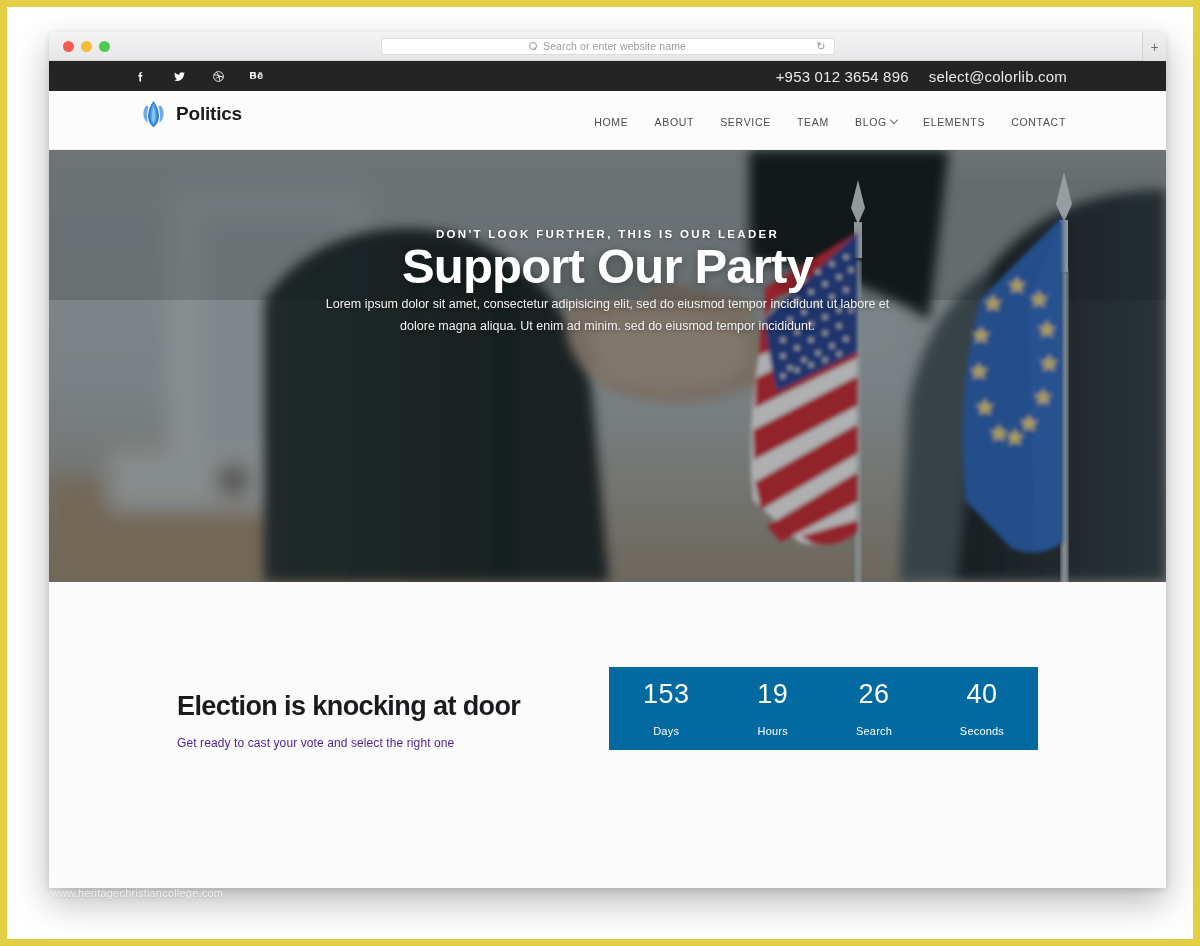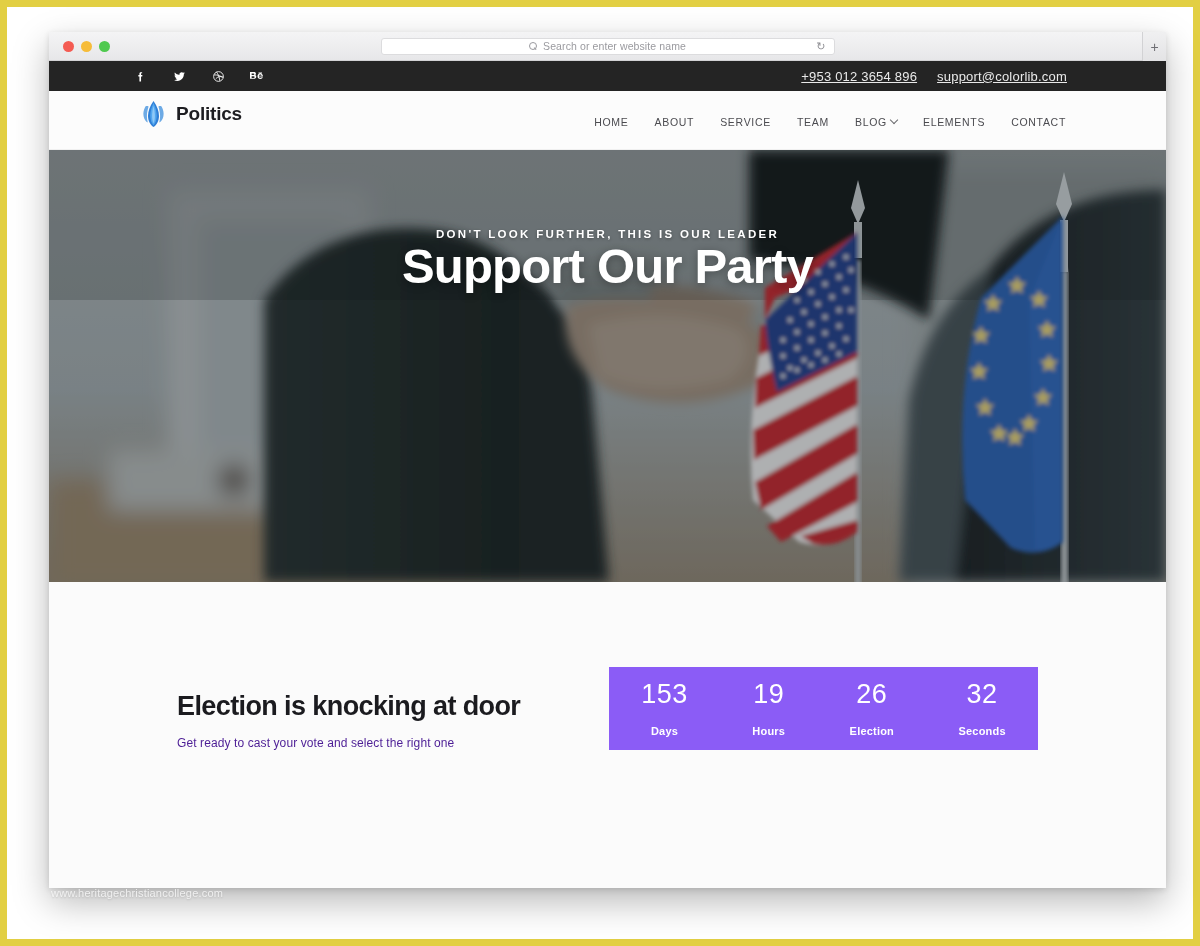--- a/index.html
+++ b/index.html
@@ -127,21 +127,21 @@
     line-height: 1;
     display: inline-flex;
     align-items: center;
     justify-content: center;
     width: 14px; height: 14px;
     font-family: "Liberation Serif", serif;
     font-weight: bold;
   }
   .social-ico svg { display: block; }
   .contact-list { display: flex; align-items: center; gap: 20px; }
-  .contact-item { color: #e9e9e9; font-size: 13px; letter-spacing: .2px; text-decoration: underline; }
+  .contact-item { color: #e9e9e9; font-size: 15px; letter-spacing: .2px; }
 
   
   .site-header {
     height: 59px;
     background: #fcfcfc;
     display: flex;
     align-items: center;
     padding: 0 100px 12px 92px;
     justify-content: space-between;
     border-bottom: 1px solid #f0f0f0;
@@ -252,35 +252,35 @@
     color: #1b1b1f;
     letter-spacing: -0.6px;
     margin-bottom: 14px;
   }
   .count-sub {
     font-size: 12px;
     color: #4c1d95;
     letter-spacing: .1px;
   }
   .count-box {
-    background: #8b5cf6;
+    background: #0369a1;
     width: 429px;
     height: 83px;
     display: flex;
     align-items: center;
     justify-content: space-around;
   }
   .count-cell { text-align: center; color: #ffffff; }
   .count-num {
     font-size: 27px;
     line-height: 1.1;
     font-weight: normal;
     letter-spacing: .5px;
   }
-  .count-lbl { font-size: 11px; margin-top: 15px; letter-spacing: .2px; font-weight: bold; }
+  .count-lbl { font-size: 11px; margin-top: 15px; letter-spacing: .2px; }
 
   
   .watermark {
     position: absolute;
     left: 44px;
     bottom: 40px;
     font-size: 11px;
     color: rgba(255,255,255,0.75);
     letter-spacing: .2px;
     z-index: 40;
@@ -329,21 +329,21 @@
             </svg>
         </span>
         <span class="social-ico">
           <svg width="15" height="12" viewBox="0 0 28 20" fill="#fff">
               <path d="M0 2h7.6c2.6 0 4.3 1 4.3 3.3 0 1.5-.8 2.4-1.9 2.9 1.6.5 2.6 1.6 2.6 3.5 0 2.7-2.1 4-4.9 4H0V2zm3.3 6h3.5c1.2 0 1.9-.5 1.9-1.5S8 5 6.8 5H3.3v3zm0 5.9h3.9c1.3 0 2.1-.6 2.1-1.8s-.8-1.7-2.1-1.7H3.3v3.5zM17 3.2h7v1.7h-7V3.2zM20.6 16c-3.3 0-5.6-2.2-5.6-5.5S17.3 5 20.6 5c3.5 0 5.5 2.6 5.2 6.2h-8c.2 1.6 1.1 2.5 2.8 2.5 1.1 0 2-.4 2.4-1.2h2.6c-.6 2.1-2.5 3.5-5 3.5zm2.6-6.6c-.2-1.4-1.1-2.2-2.6-2.2-1.5 0-2.4.8-2.7 2.2h5.3z"></path>
             </svg>
         </span>
       </div>
       <div class="contact-list">
         <span class="contact-item">+953 012 3654 896</span>
-        <span class="contact-item">support@colorlib.com</span>
+        <span class="contact-item">select@colorlib.com</span>
       </div>
     </div>
 
     <div class="site-header">
       <div class="logo">
         <span class="logo-mark">
           <svg width="25" height="28" viewBox="0 0 25 28">
             <path d="M12.5 1C9 6 7 11 7 16c0 5 2.5 9 5.5 11 3-2 5.5-6 5.5-11 0-5-2-10-5.5-15z" fill="#2f7fd6"></path>
             <path d="M12.5 3c-2 4.5-3.2 8.6-3.2 12.8 0 4.2 1.4 7.6 3.2 9.6 1.8-2 3.2-5.4 3.2-9.6C15.7 11.6 14.5 7.5 12.5 3z" fill="#53a7ef"></path>
             <path d="M12.5 6c-.9 3.5-1.4 6.8-1.4 9.9 0 3.2.6 5.8 1.4 7.4.8-1.6 1.4-4.2 1.4-7.4 0-3.1-.5-6.4-1.4-9.9z" fill="#8fc9f7"></path>
@@ -524,20 +524,21 @@
             </g>
           </g>
         </g>
       </svg>
 
       <div class="hero-overlay"></div>
 
       <div class="hero-content">
         <div class="hero-kicker">DON'T LOOK FURTHER, THIS IS OUR LEADER</div>
         <h1 class="hero-title">Support Our Party</h1>
+        <p class="hero-sub">Lorem ipsum dolor sit amet, consectetur adipisicing elit, sed do eiusmod tempor incididunt ut labore et dolore magna aliqua. Ut enim ad minim. sed do eiusmod tempor incididunt.</p>
       </div>
     </section>
 
     <section class="section-count">
       <div class="count-inner">
         <div class="count-left">
           <h2 class="count-title">Election is knocking at door</h2>
           <p class="count-sub">Get ready to cast your vote and select the right one</p>
         </div>
 
@@ -545,24 +546,24 @@
           <div class="count-cell">
             <div class="count-num">153</div>
             <div class="count-lbl">Days</div>
           </div>
           <div class="count-cell">
             <div class="count-num">19</div>
             <div class="count-lbl">Hours</div>
           </div>
           <div class="count-cell">
             <div class="count-num">26</div>
-            <div class="count-lbl">Election</div>
+            <div class="count-lbl">Search</div>
           </div>
           <div class="count-cell">
-            <div class="count-num">32</div>
+            <div class="count-num">40</div>
             <div class="count-lbl">Seconds</div>
           </div>
         </div>
       </div>
     </section>
 
   </div>
 
   <div class="watermark">www.heritagechristiancollege.com</div>
 

